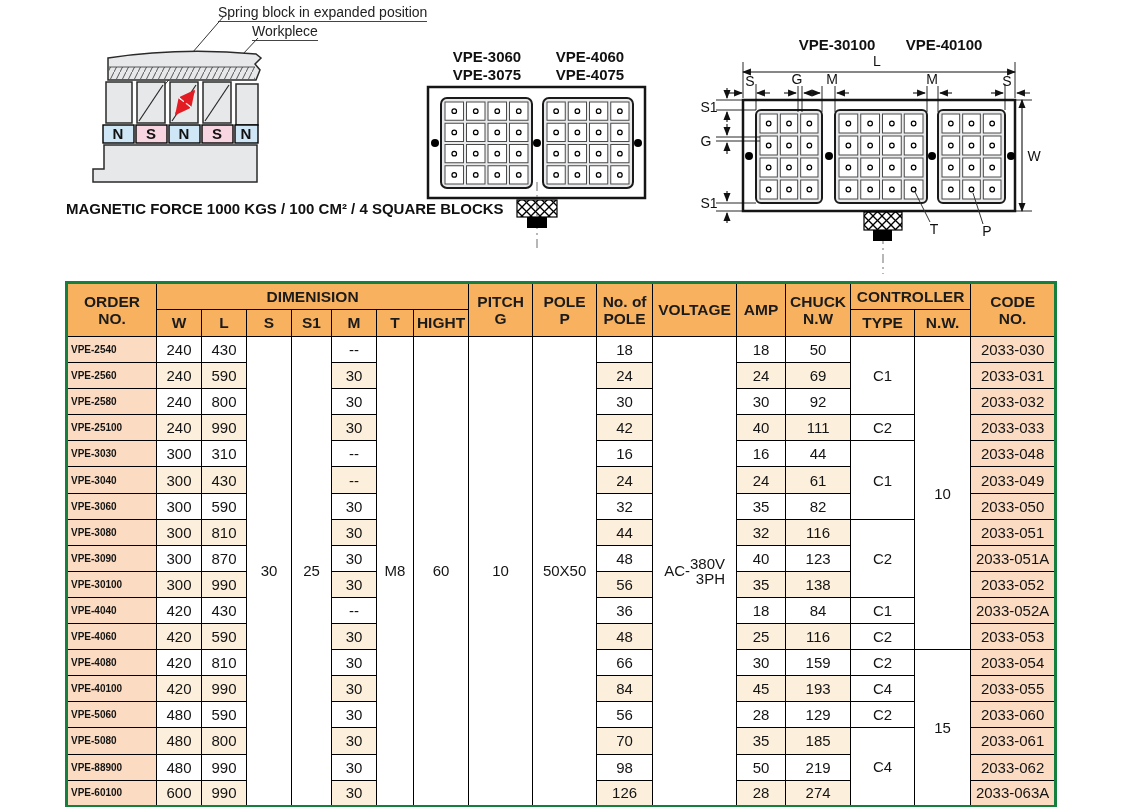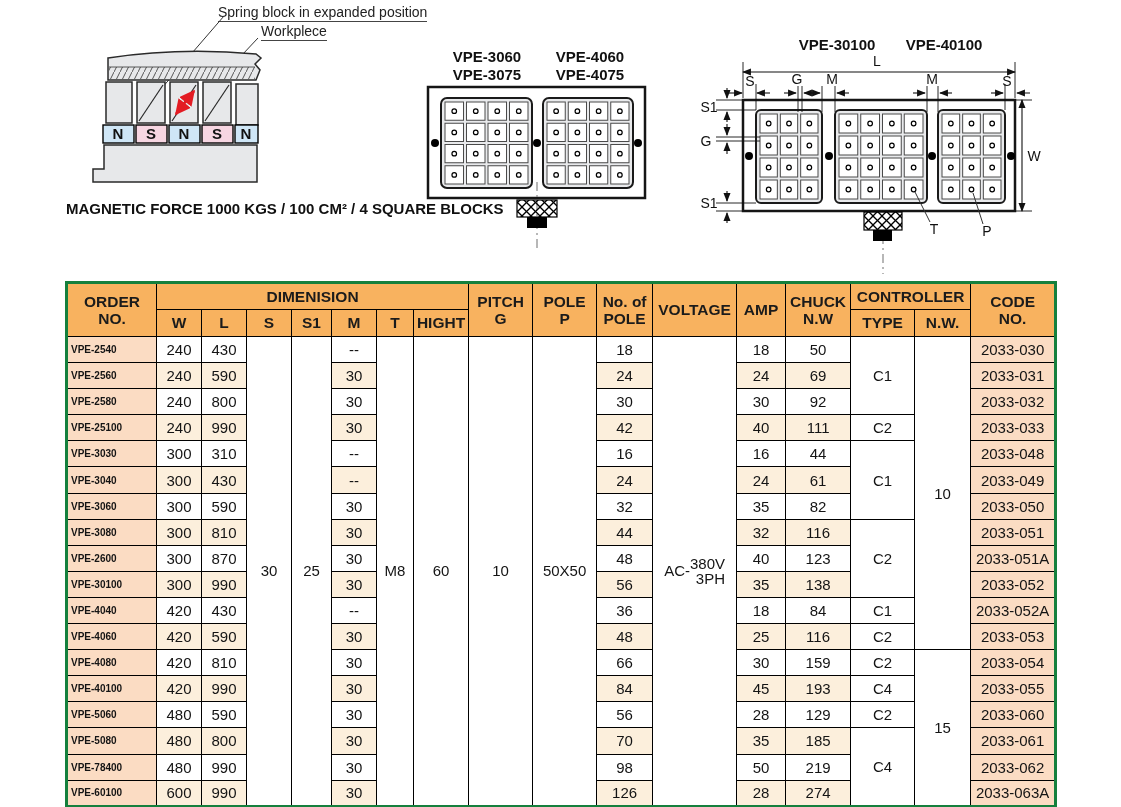--- a/index.html
+++ b/index.html
@@ -43,21 +43,21 @@
   #spec-table tbody tr.alt td.plain{background:#fcefdc;}
   #spec-table td.voltage .vx{display:inline-flex;align-items:center;}
   #spec-table td.voltage .vstack{display:inline-flex;flex-direction:column;line-height:15px;text-align:right;}
 </style>
 </head>
 <body>
 
 <div id="page">
 
   <div class="callout" style="left:218px;top:4px;">Spring block in expanded position</div>
-  <div class="callout" style="left:252px;top:23px;margin-left:9px;">Workplece</div>
+  <div class="callout" style="left:252px;top:23px;">Workplece</div>
 
   <svg style="left:60px;top:0;" width="395" height="255" viewBox="60 0 395 255">
     <defs>
       <pattern id="hatch" width="6" height="12" patternUnits="userSpaceOnUse">
         <line x1="0" y1="12" x2="6" y2="0" stroke="#555" stroke-width="1"></line>
       </pattern>
       <marker id="redArr" viewBox="0 0 10 10" markerWidth="6" markerHeight="6" refX="9" refY="5" orient="auto-start-reverse">
         <path d="M0,0 L10,5 L0,10 z" fill="#e31b23"></path>
       </marker>
     </defs>
@@ -509,21 +509,21 @@
           <td class="plain">300</td>
           <td class="plain">810</td>
           <td class="plain">30</td>
           <td class="plain">44</td>
           <td class="plain">32</td>
           <td class="plain">116</td>
           <td class="type" rowspan="3">C2</td>
           <td class="code">2033-051</td>
         </tr>
         <tr>
-          <td class="order">VPE-2600</td>
+          <td class="order">VPE-3090</td>
           <td class="plain">300</td>
           <td class="plain">870</td>
           <td class="plain">30</td>
           <td class="plain">48</td>
           <td class="plain">40</td>
           <td class="plain">123</td>
           <td class="code">2033-051A</td>
         </tr>
         <tr class="alt">
           <td class="order">VPE-30100</td>
@@ -596,21 +596,21 @@
           <td class="plain">480</td>
           <td class="plain">800</td>
           <td class="plain">30</td>
           <td class="plain">70</td>
           <td class="plain">35</td>
           <td class="plain">185</td>
           <td class="type" rowspan="3">C4</td>
           <td class="code">2033-061</td>
         </tr>
         <tr>
-          <td class="order">VPE-78400</td>
+          <td class="order">VPE-88900</td>
           <td class="plain">480</td>
           <td class="plain">990</td>
           <td class="plain">30</td>
           <td class="plain">98</td>
           <td class="plain">50</td>
           <td class="plain">219</td>
           <td class="code">2033-062</td>
         </tr>
         <tr class="alt">
           <td class="order">VPE-60100</td>

